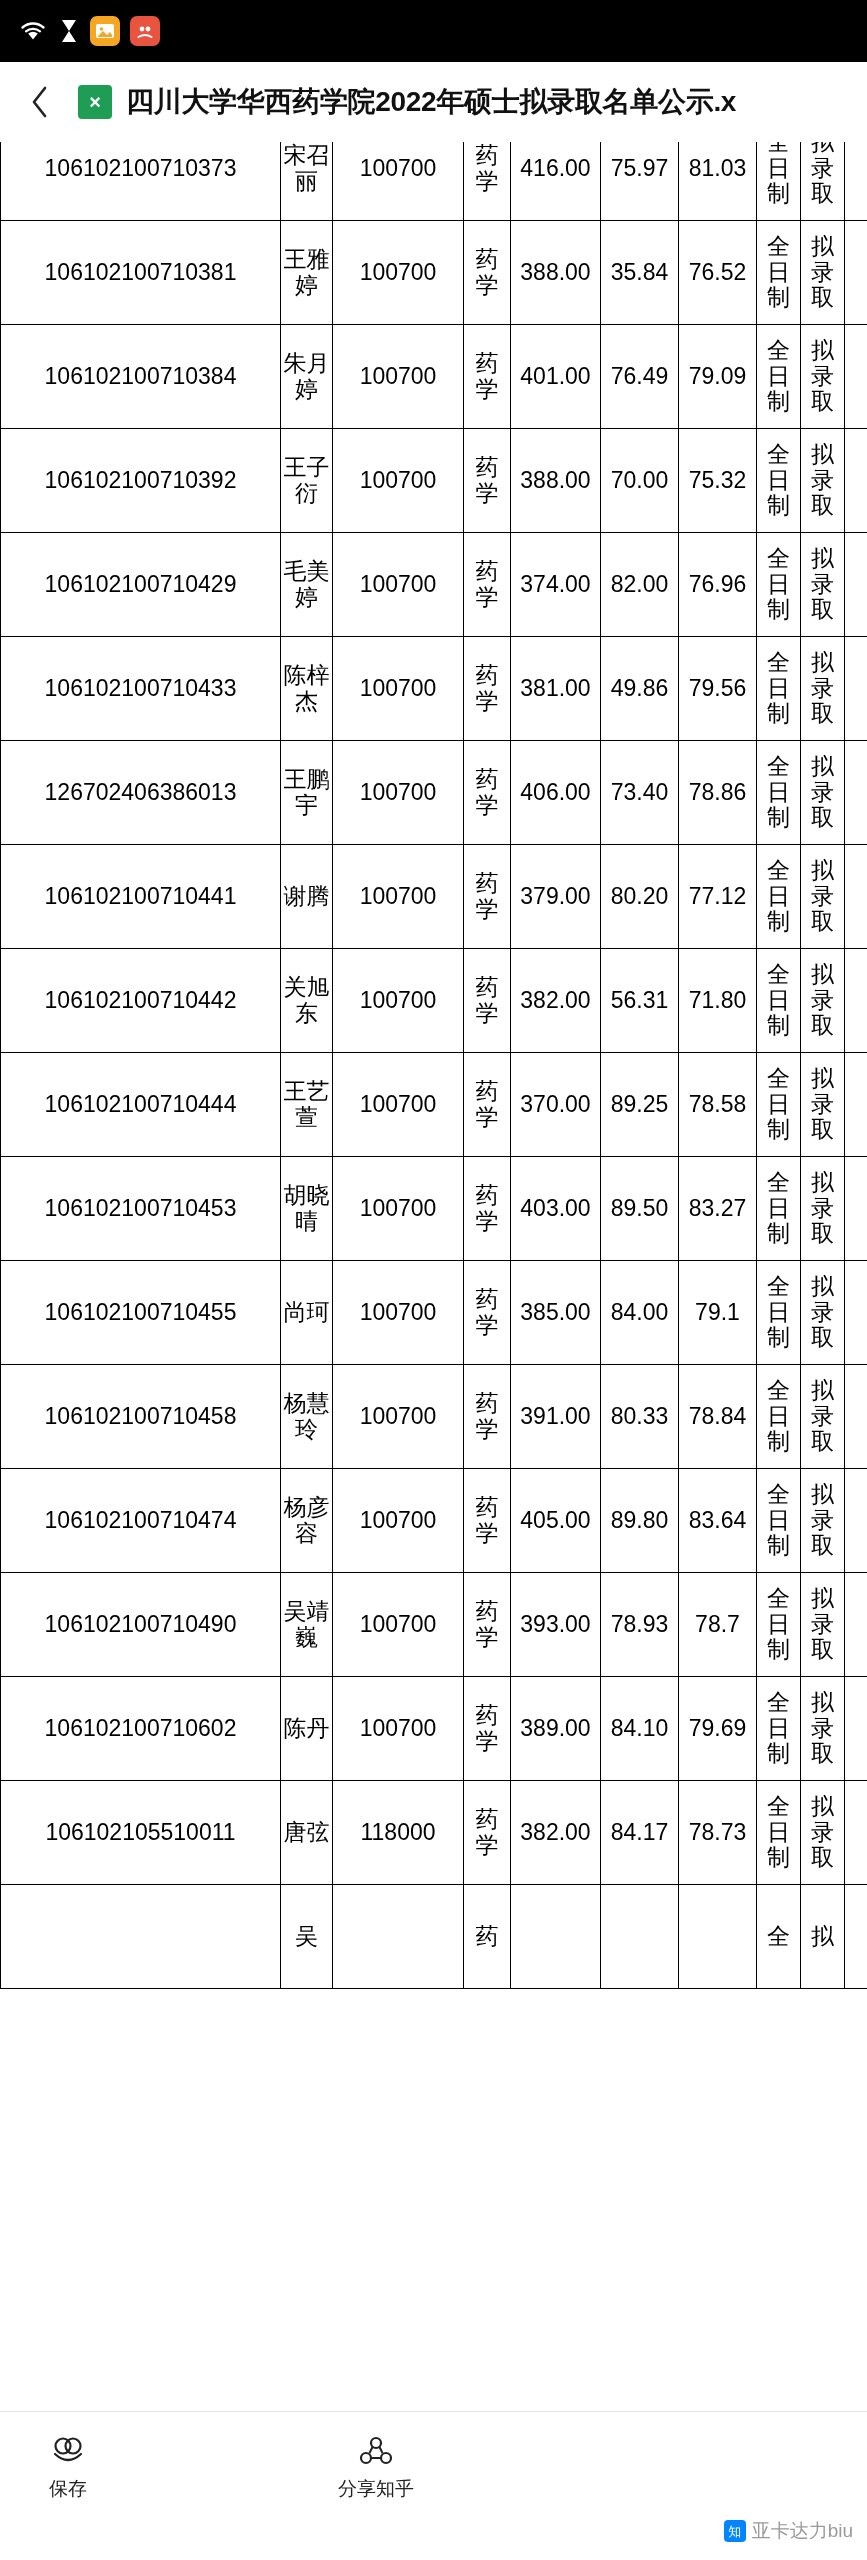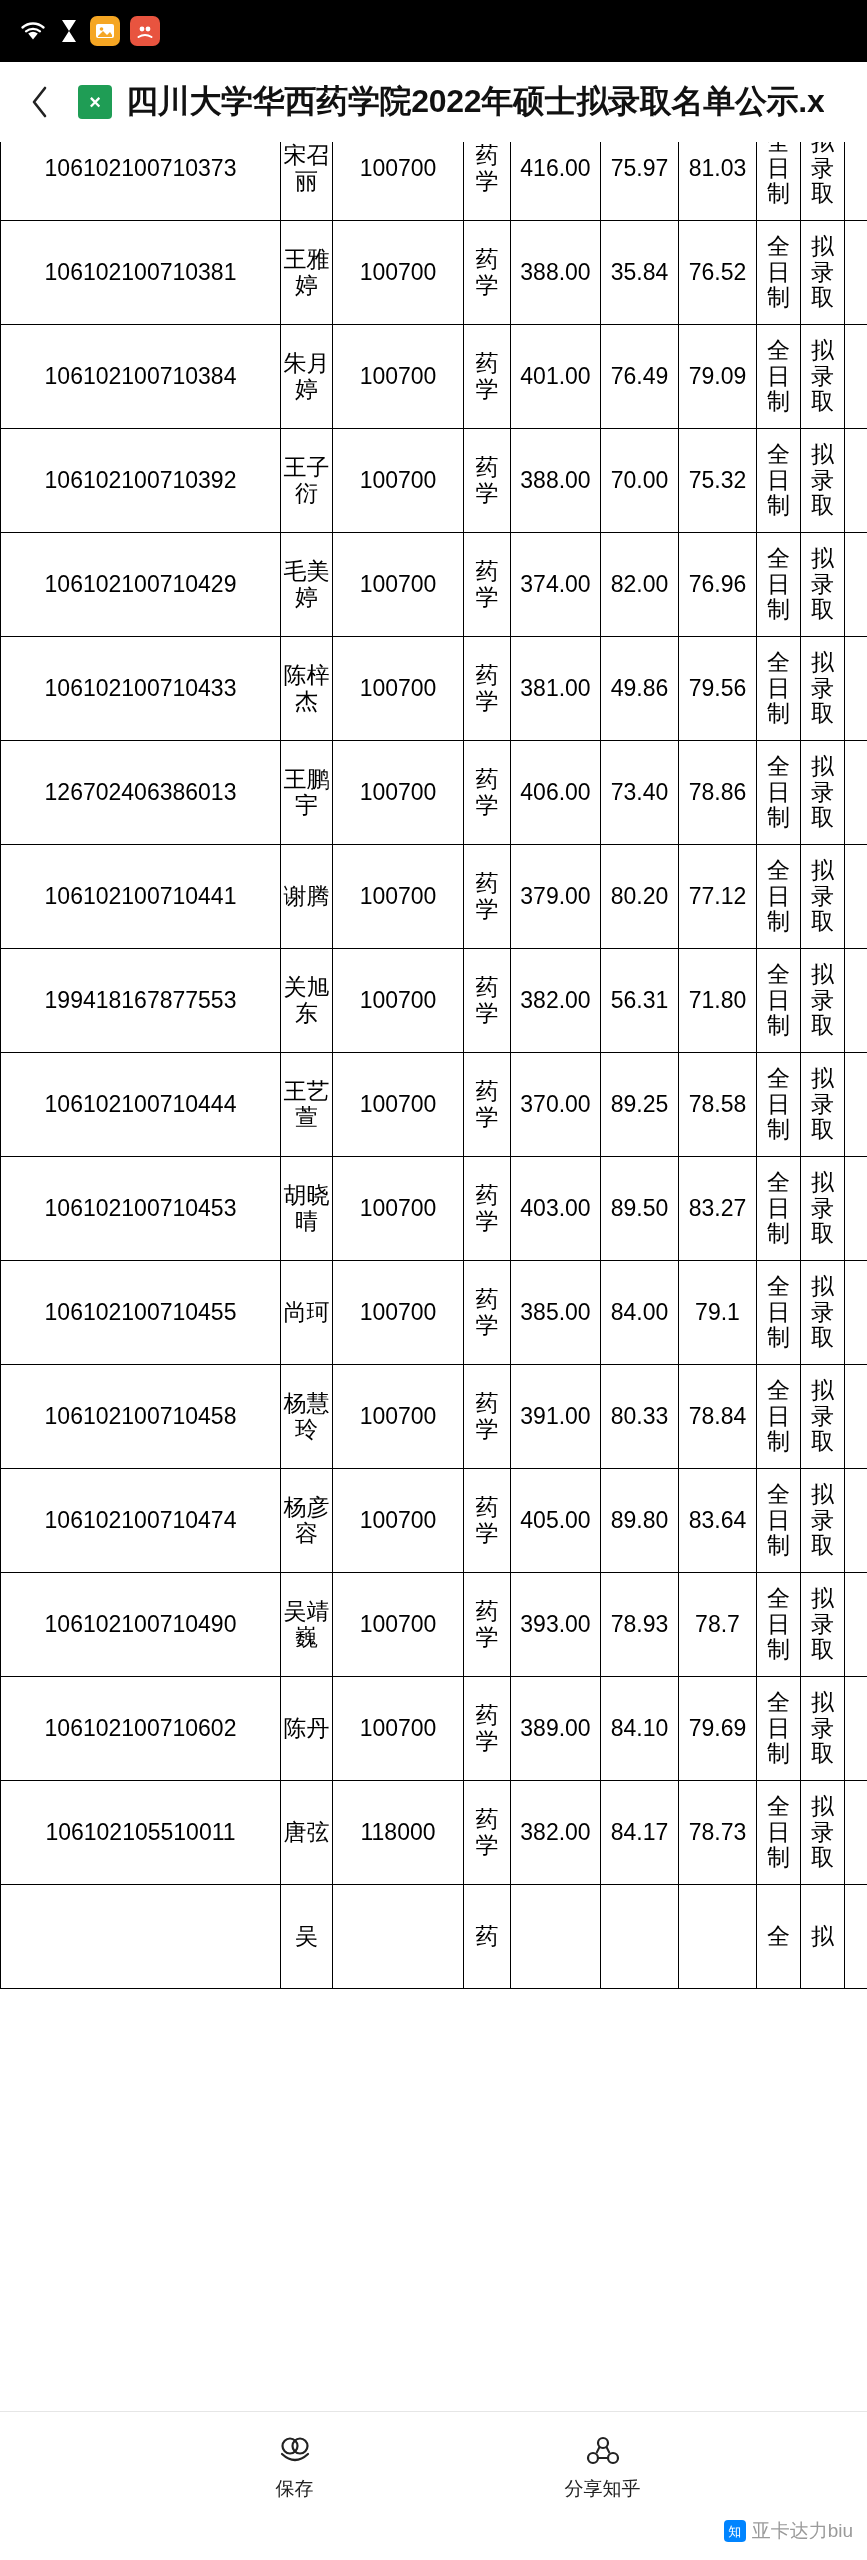--- a/index.html
+++ b/index.html
@@ -64,21 +64,21 @@
     border-radius: 4px;
     display: flex; align-items: center; justify-content: center;
     color: #fff;
     font-size: 20px;
     font-weight: bold;
     margin-left: 18px;
     flex: 0 0 auto;
     line-height: 1;
   }
   .doc-title {
-    font-size: 32px;
+    font-size: 28px;
     font-weight: bold;
     color: #111111;
     margin-left: 14px;
     white-space: nowrap;
     overflow: hidden;
     letter-spacing: -0.3px;
   }
 
   
   .sheet-wrap {
@@ -134,21 +134,20 @@
   .bottombar {
     position: absolute;
     left: 0; right: 0; bottom: 0;
     height: 148px;
     background: #ffffff;
     border-top: 1px solid #e6e6e6;
   }
   .bb-actions {
     display: flex;
     align-items: center;
-    justify-content: center;
     gap: 250px;
     padding-top: 22px;
     padding-left: 48px;
   }
   .bb-item {
     display: flex;
     flex-direction: column;
     align-items: center;
     gap: 8px;
     cursor: pointer;
@@ -326,21 +325,21 @@
           <td class="">100700</td>
           <td class="narrow-wrap">药学</td>
           <td class="">379.00</td>
           <td class="">80.20</td>
           <td class="">77.12</td>
           <td class="narrow-wrap vert">全日制</td>
           <td class="narrow-wrap vert">拟录取</td>
           <td class="blank"></td>
         </tr>
         <tr>
-          <td class="">199418167877553</td>
+          <td class="">106102100710442</td>
           <td class="narrow-wrap">关旭东</td>
           <td class="">100700</td>
           <td class="narrow-wrap">药学</td>
           <td class="">382.00</td>
           <td class="">56.31</td>
           <td class="">71.80</td>
           <td class="narrow-wrap vert">全日制</td>
           <td class="narrow-wrap vert">拟录取</td>
           <td class="blank"></td>
         </tr>

